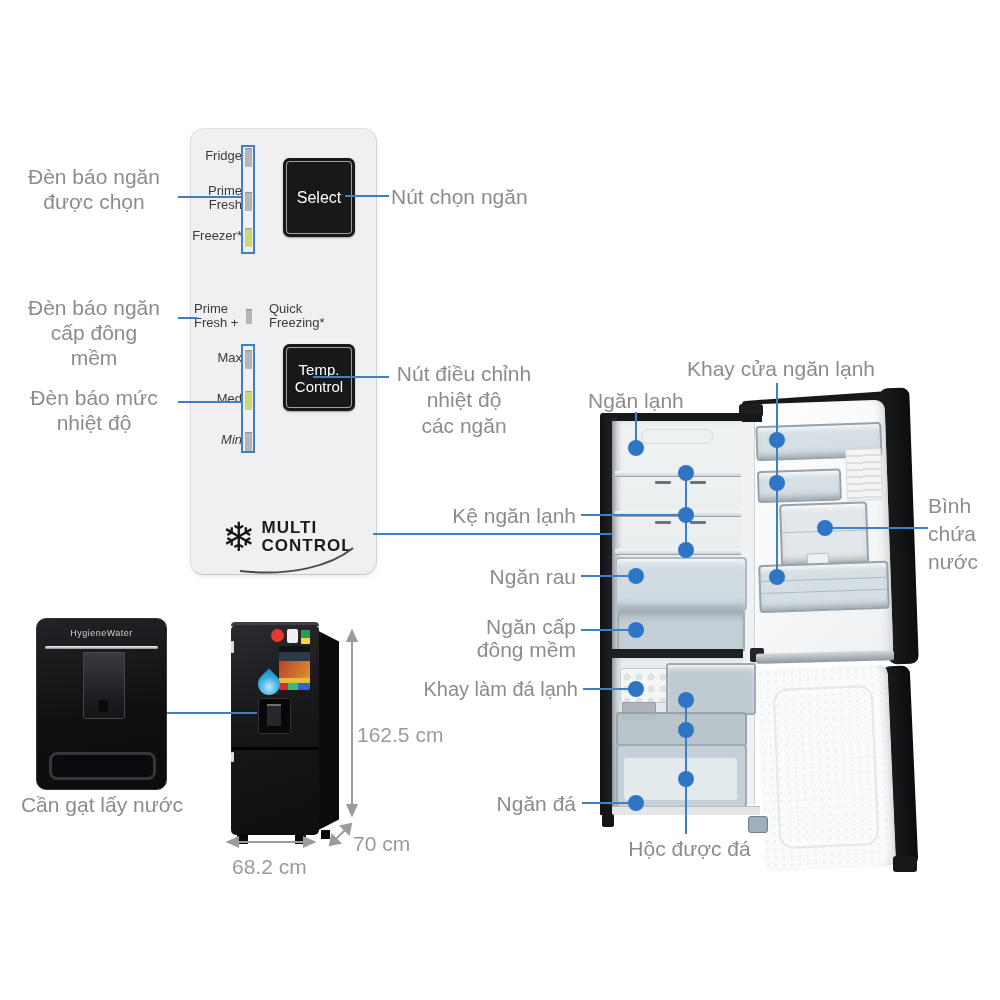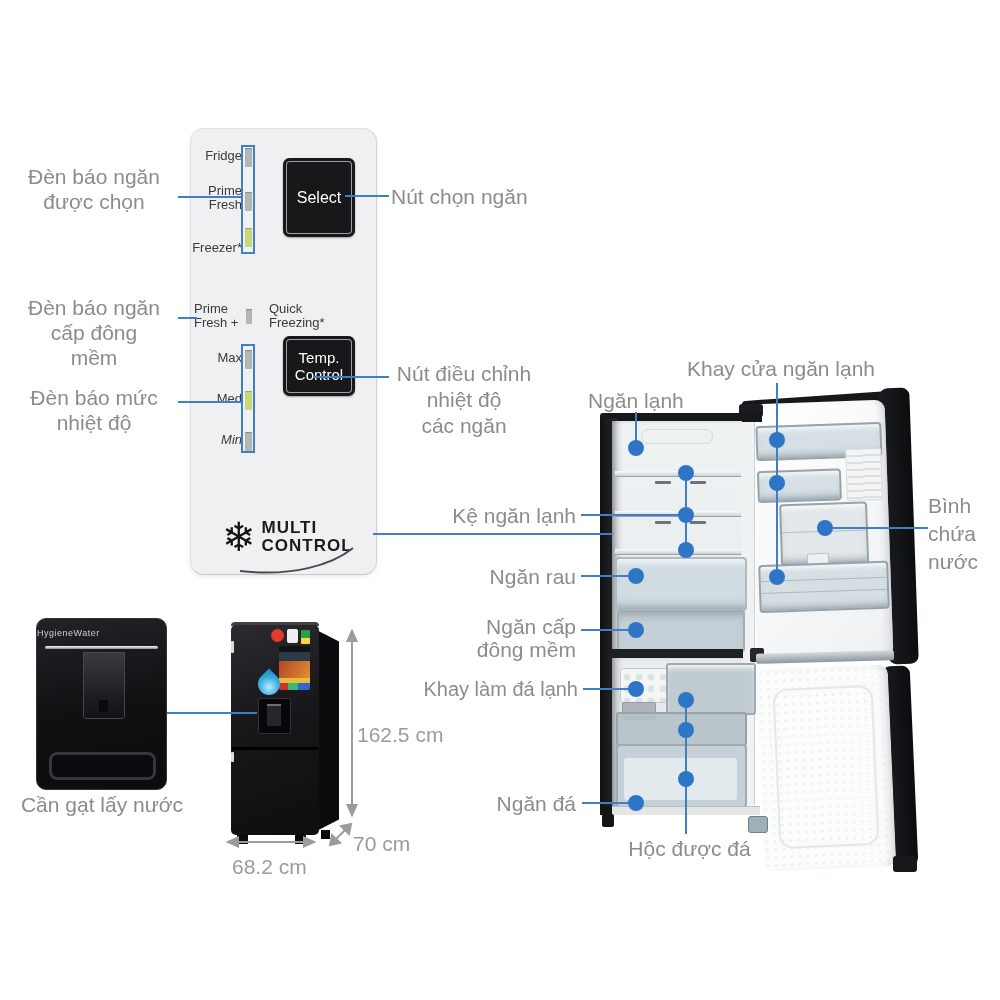--- a/index.html
+++ b/index.html
@@ -42,50 +42,50 @@
 
   <div class="panel"></div>
 
   <div class="ptxt r" style="left:190px;top:149px;width:52px;">Fridge</div>
   <div class="bar" style="left:245px;top:148px;"></div>
 
   <div class="ptxt r pre" style="left:190px;top:184px;width:52px;">Prime
 Fresh</div>
   <div class="bar" style="left:245px;top:192px;"></div>
 
-  <div class="ptxt r" style="left:182px;top:229px;width:60px;margin-top:12px;">Freezer*</div>
+  <div class="ptxt r" style="left:182px;top:229px;width:60px;">Freezer*</div>
   <div class="bar lit" style="left:245px;top:228px;"></div>
 
   <div class="btn" style="left:283px;top:158px;width:72px;height:79px;font-size:16px;">Select</div>
 
   <div class="ptxt pre" style="left:194px;top:302px;width:52px;">Prime
 Fresh +</div>
   <div class="bar sm" style="left:246px;top:309px;"></div>
   <div class="ptxt pre" style="left:257px;top:302px;width:70px;margin-left:12px;">Quick
 Freezing*</div>
 
   <div class="ptxt r" style="left:200px;top:351px;width:42px;">Max</div>
   <div class="bar" style="left:245px;top:350px;"></div>
   <div class="ptxt r" style="left:200px;top:392px;width:42px;">Med</div>
   <div class="bar lit" style="left:245px;top:391px;"></div>
   <div class="ptxt r" style="left:200px;top:433px;width:42px;font-style:italic;">Min</div>
   <div class="bar" style="left:245px;top:432px;"></div>
 
-  <div class="btn pre" style="left:283px;top:336px;width:72px;height:60px;font-size:15px;line-height:17px;">Temp.
+  <div class="btn pre" style="left:283px;top:344px;width:72px;height:67px;font-size:15px;line-height:17px;">Temp.
 Control</div>
 
   <div class="logo-row">
     <span class="snow">❄</span>
     <span class="logo-txt pre">MULTI
 CONTROL</span>
   </div>
 
   <div class="sh" style="left:36px;top:618px;width:129px;height:170px;border-radius:10px;border:1px solid #333338;
        background:linear-gradient(170deg,#232327,#101013 55%,#0c0c0e);z-index:2;">
-    <div style="position:absolute;left:0;top:9px;width:100%;font-size:9px;letter-spacing:.5px;color:#cfcfcf;">HygieneWater</div>
+    <div style="position:absolute;left:0;top:9px;width:100%;text-align:center;font-size:9px;letter-spacing:.5px;color:#cfcfcf;">HygieneWater</div>
     <div style="position:absolute;left:8px;top:27px;width:113px;height:3px;border-radius:2px;background:linear-gradient(#fafafa,#8e8e8e);"></div>
     <div style="position:absolute;left:46px;top:33px;width:40px;height:65px;border-radius:0 0 3px 3px;border:1px solid #45454c;
          background:linear-gradient(180deg,#3a3a40,#1c1c20 70%,#141417);">
       <div style="position:absolute;left:15px;bottom:6px;width:9px;height:12px;background:#0a0a0c;"></div>
     </div>
     <div style="position:absolute;left:12px;top:133px;width:101px;height:22px;border-radius:8px;border:3px solid #36363c;background:#0b0b0d;"></div>
   </div>
 
   <div class="sh" style="left:319px;top:627px;width:20px;height:207px;background:#0c0c0e;
        clip-path:polygon(0 2%,100% 7%,100% 93%,0 98%);z-index:2;"></div>

